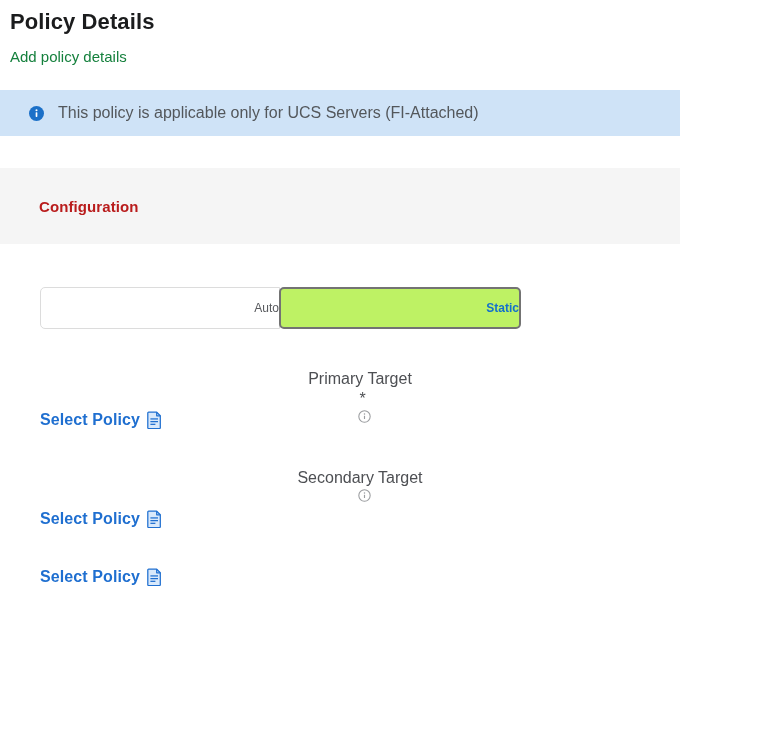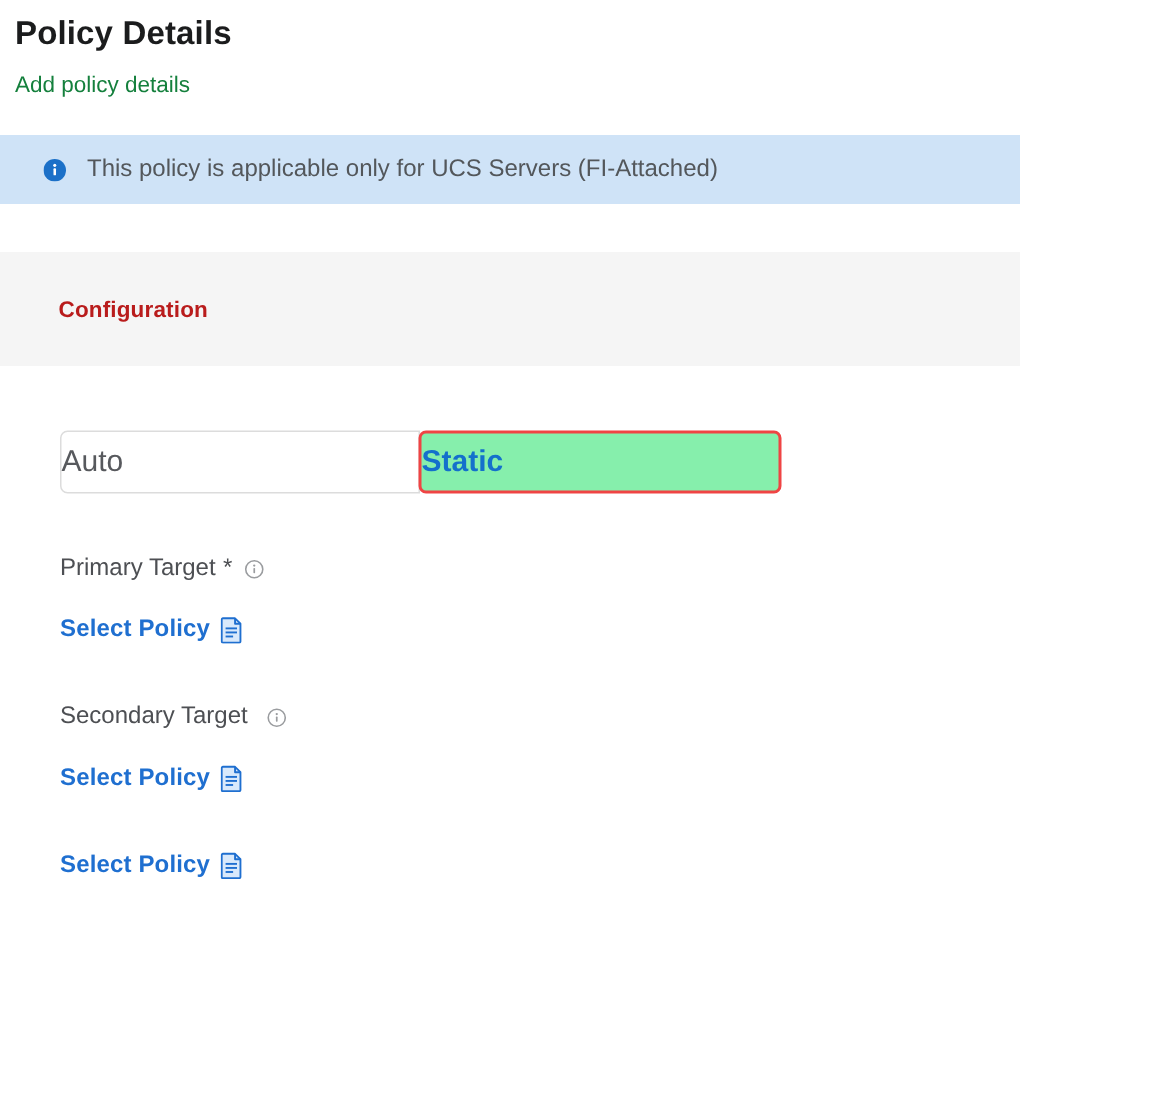--- a/index.html
+++ b/index.html
@@ -91,52 +91,53 @@
   
   .segmented {
     display: flex;
     width: 481px;
     height: 42px;
   }
   .seg-btn {
     flex: 1 1 0;
     display: flex;
     align-items: center;
-    justify-content: flex-start;
-    font-size: 20px;
+    justify-content: flex-end;
+    font-size: 12px;
     box-sizing: border-box;
     cursor: pointer;
     background: #ffffff;
     user-select: none;
   }
   .seg-btn.left {
     border: 1px solid #dcdcdc;
     border-radius: 5px 0 0 5px;
     color: #57595d;
   }
   .seg-btn.right {
-    border: 2px solid #ef4444;
+    border: 2px solid #737373;
     border-radius: 5px;
-    background: #86efac;
+    background: #bef264;
     color: #1470cc;
     font-weight: bold;
     margin-left: -1px;
   }
 
   
   .field-group {
     margin-top: 38px;
   }
   .field-group.first {
     margin-top: 40px;
   }
   .field-label-row {
     display: flex;
     align-items: center;
     height: 20px;
+    flex-direction: column;
   }
   .field-label {
     font-size: 16px;
     color: #4d4f53;
     line-height: 20px;
   }
   .req-star {
     font-size: 16px;
     color: #4d4f53;
     margin-left: 5px;

